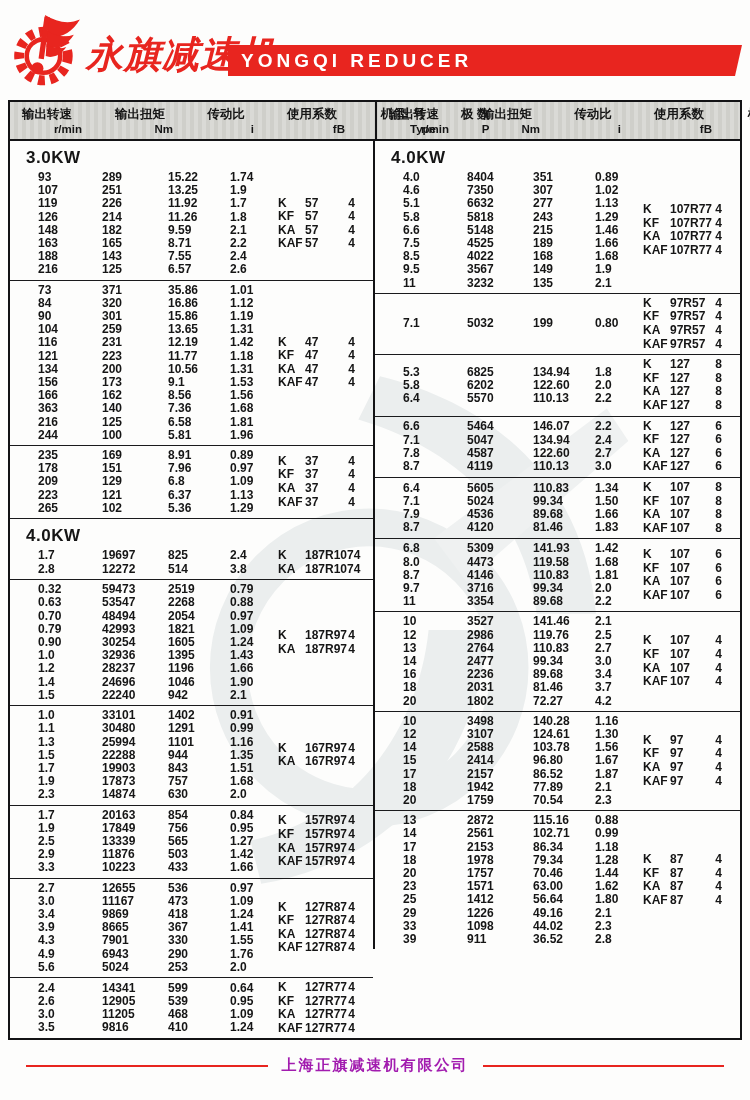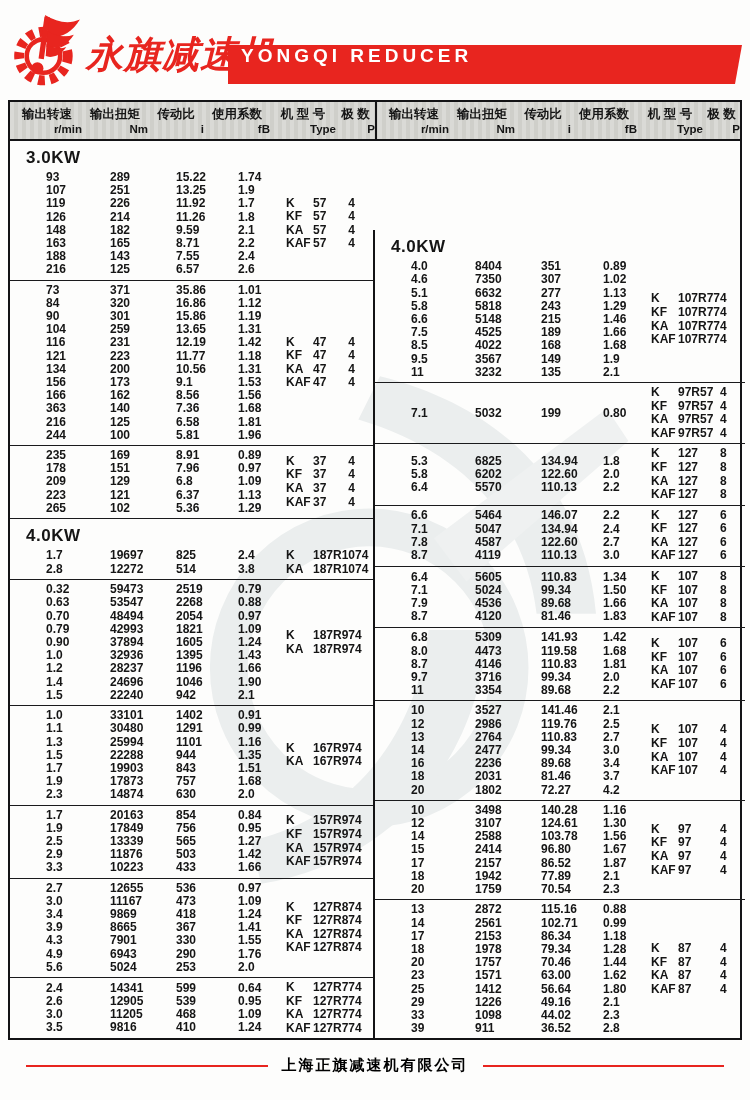--- a/index.html
+++ b/index.html
@@ -6,56 +6,56 @@
   .page{position:relative;width:750px;height:1100px;background:#fdfdfc;overflow:hidden;
         font-family:"Liberation Sans", sans-serif;color:#151515;}
   .watermark{position:absolute;left:110px;top:320px;z-index:0;opacity:1;}
   .z{position:relative;z-index:1;}
 
   
   .brand-row{position:relative;height:96px;}
   .logo-box{position:absolute;left:10px;top:12px;width:76px;height:76px;}
   .brand-cn{position:absolute;left:86px;top:30px;font-size:37px;font-weight:bold;
             color:#e8251f;letter-spacing:1px;font-style:italic;white-space:nowrap;}
-  .brand-bar{position:absolute;left:228px;top:45px;right:8px;height:39px;background:#e8251f;
-             display:flex;align-items:flex-start;clip-path:polygon(0 0,100% 0,calc(100% - 7px) 100%,0 100%);}
+  .brand-bar{position:absolute;left:228px;top:45px;right:8px;height:31px;background:#e8251f;
+             display:flex;align-items:center;clip-path:polygon(0 0,100% 0,calc(100% - 7px) 100%,0 100%);}
   .brand-bar span{color:#fff;font-weight:bold;font-size:19px;letter-spacing:4px;padding-left:13px;}
 
   
   .table-wrap{margin:4px 8px 0 8px;border:2.5px solid #131315;background:transparent;}
   .thead{display:flex;border-bottom:2.5px solid #131315;
          background:repeating-linear-gradient(90deg,#dadad6 0 4px,#cfcfca 4px 8px);}
   .thead-half{width:363px;display:grid;grid-template-columns:70px 66px 56px 66px 66px 1fr;
-              padding:4px 0 4px 2px;}
+              padding:4px 0 4px 2px;gap:25px;}
   .thead-half.right{width:auto;flex:1;border-left:2.5px solid #131315;}
   .hcol{display:flex;flex-direction:column;justify-content:center;text-align:center;}
   .hcn{font-size:12.5px;font-weight:bold;white-space:nowrap;}
   .hunit{font-size:11.5px;font-weight:bold;text-align:right;}
 
-  .tbody{display:flex;align-items:flex-end;}
+  .tbody{display:flex;align-items:flex-start;}
   .tcol{width:363px;}
   .tcol.right{width:auto;flex:1;border-left:2.5px solid #131315;}
 
   .segment{padding:3px 0;}
   .segment + .segment{border-top:1.5px solid #1a1a1c;}
   .sec-title{font-size:17px;font-weight:bold;letter-spacing:0.5px;padding:4px 0 3px 16px;}
   .seg-body{display:flex;}
-  .rows{padding-left:36px;display:flex;flex-direction:column;justify-content:center;flex:0 0 240px;}
+  .rows{padding-left:28px;display:flex;flex-direction:column;justify-content:center;flex:0 0 240px;}
   .row{display:grid;grid-template-columns:64px 66px 62px 48px;}
   .cell{font-size:12px;line-height:13.2px;font-weight:bold;white-space:nowrap;}
   .models{flex:1;display:flex;flex-direction:column;justify-content:center;padding-right:6px;}
   .model-row{display:flex;align-items:baseline;font-size:12px;line-height:13.6px;font-weight:bold;}
   .mprefix{display:inline-block;width:27px;}
   .msize{white-space:nowrap;}
   .mpole{margin-left:auto;padding-right:12px;}
 
   
   .footer{display:flex;align-items:center;margin:16px 26px 0 26px;}
   .fline{flex:1;height:2px;background:#e8251f;}
-  .ftext{color:#000000;font-size:15px;font-weight:bold;letter-spacing:2px;margin:0 14px;white-space:nowrap;}
+  .ftext{color:#a21caf;font-size:15px;font-weight:bold;letter-spacing:2px;margin:0 14px;white-space:nowrap;}
 </style>
 </head>
 <body>
 
 <div class="page">
 
   <div class="watermark">
     <svg width="540" height="620" viewBox="0 0 100 110" aria-hidden="true">
       <circle cx="48" cy="62" r="26" fill="none" stroke="#ebeeee" stroke-width="7"></circle>
       <path d="M28 102 C 52 98 68 80 70 55 L 59 55 C 57 74 45 90 26 94 Z" fill="#ebeeee"></path>
@@ -429,21 +429,21 @@
                   <div class="cell">0.97</div>
                 </div>
                 <div class="row">
                   <div class="cell">0.79</div>
                   <div class="cell">42993</div>
                   <div class="cell">1821</div>
                   <div class="cell">1.09</div>
                 </div>
                 <div class="row">
                   <div class="cell">0.90</div>
-                  <div class="cell">37894</div>
+                  <div class="cell">30254</div>
                   <div class="cell">1605</div>
                   <div class="cell">1.24</div>
                 </div>
                 <div class="row">
                   <div class="cell">1.0</div>
                   <div class="cell">32936</div>
                   <div class="cell">1395</div>
                   <div class="cell">1.43</div>
                 </div>
                 <div class="row">

